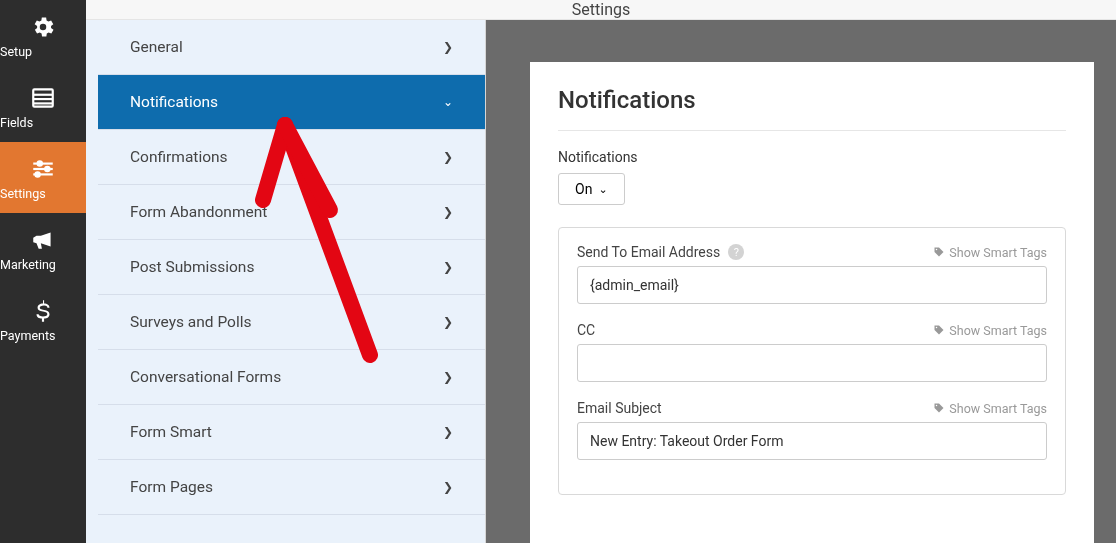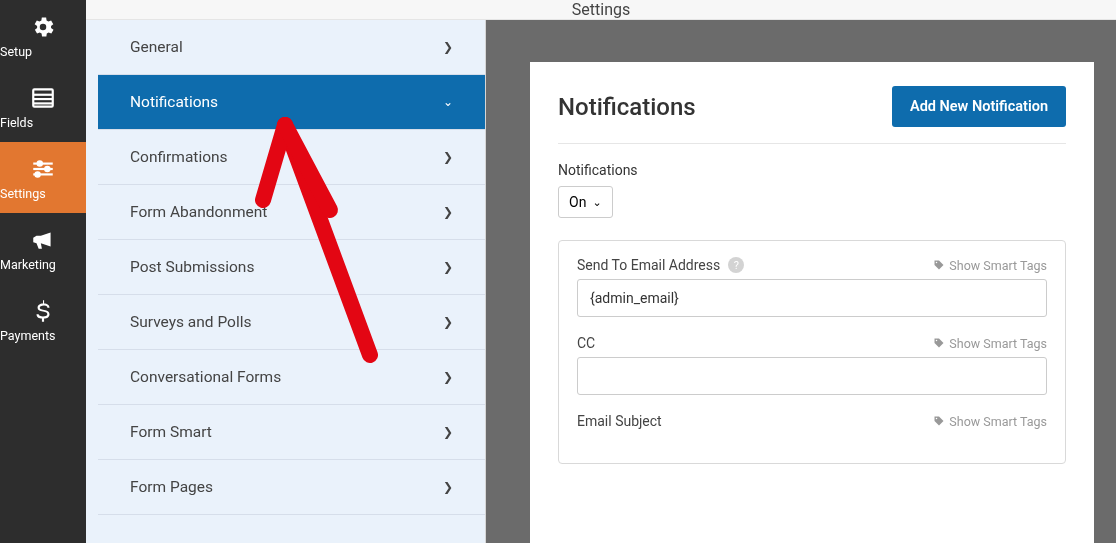--- a/index.html
+++ b/index.html
@@ -24,21 +24,21 @@
   .sm-item.active { background: #0e6cad; color: #fff; }
   .sm-item .chev { font-size: 12px; }
 
   .content-outer { flex: 1; background: #6b6b6b; padding: 42px 22px 0 44px; }
   .panel { background: #fff; padding: 24px 28px; min-height: 520px; }
   .panel-head { display: flex; align-items: center; justify-content: space-between; padding-bottom: 16px; border-bottom: 1px solid #e6e6e6; margin-bottom: 18px; }
   .panel-title { font-size: 24px; color: #333; font-weight: 500; }
   .btn-primary { background: #0e6cad; color: #fff; border: none; padding: 12px 18px; font-size: 14.5px; font-weight: 600; border-radius: 3px; cursor: pointer; }
 
   .named { font-size: 14px; color: #333; margin-bottom: 8px; }
-  .select { display: inline-flex; align-items: center; gap: 6px; border: 1px solid #ccc; padding: 7px 10px; border-radius: 3px; font-size: 14px; cursor: pointer; margin-bottom: 22px; }
+  .select { display: inline-flex; align-items: center; gap: 6px; border: 1px solid #ccc; padding: 7px 16px; border-radius: 3px; font-size: 14px; cursor: pointer; margin-bottom: 22px; }
   .select .chev { font-size: 11px; }
 
   .card { border: 1px solid #d9d9d9; border-radius: 4px; }
   .card-head { display: flex; align-items: center; justify-content: space-between; background: #f1f1f1; border-bottom: 1px solid #e2e2e2; padding: 10px 14px; font-size: 15px; color: #333; border-radius: 4px 4px 0 0; }
   .card-actions { display: flex; gap: 14px; align-items: center; }
   .card-actions svg, .card-actions .ci { width: 15px; height: 15px; cursor: pointer; }
   .card-body { padding: 16px 18px; }
 
   .fld { margin-bottom: 18px; }
   .fld-row { display: flex; align-items: center; justify-content: space-between; margin-bottom: 6px; }
@@ -135,21 +135,20 @@
         <div class="sm-item">
             <span>Form Pages</span>
             <span class="chev">❯</span>
           </div>
       </div>
 
       <div class="content-outer">
         <div class="panel">
           <div class="panel-head">
             <div class="panel-title">Notifications</div>
-            <button class="btn-primary">Add New Notification</button>
           </div>
 
           <div class="named">Notifications</div>
           <div class="select">
             <span>On</span>
             <span class="chev">⌄</span>
           </div>
 
           <div class="card">
             <div class="card-body">
@@ -193,20 +192,21 @@
                     <span>Email Subject</span>
                   </div>
                   <div class="smart">
                     <svg viewBox="0 0 24 24" fill="#999">
                         <path d="M21 12l-9 9-9-9V3h9z"></path>
                         <circle cx="7" cy="7" r="1.5" fill="#fff"></circle>
                       </svg>
                     <span>Show Smart Tags</span>
                   </div>
                 </div>
+                <input class="input" value="New Entry: Takeout Order Form" style="">
               </div>
 
             </div>
           </div>
         </div>
       </div>
     </div>
   </div>
 </div>
 

